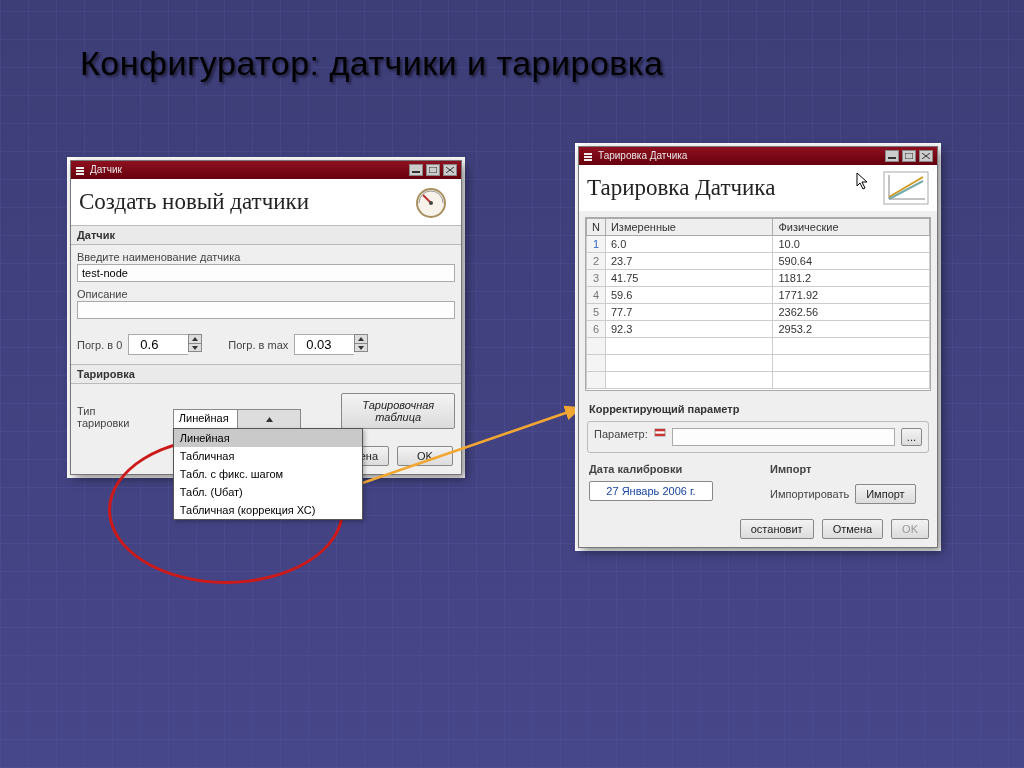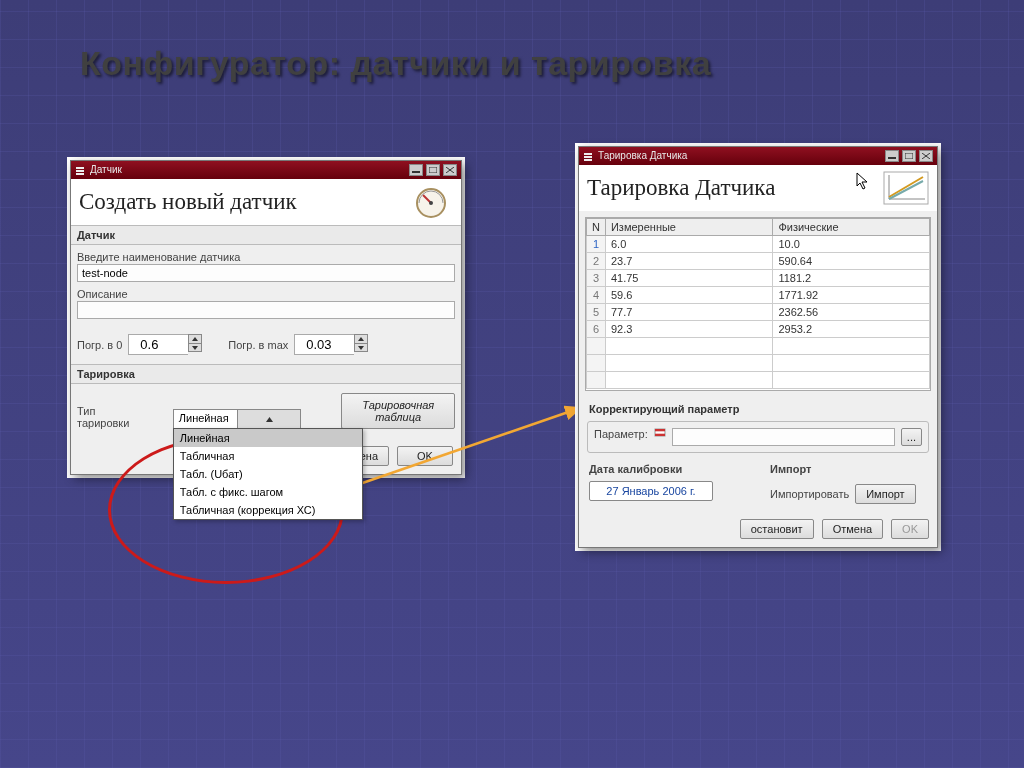--- a/index.html
+++ b/index.html
@@ -7,22 +7,22 @@
     width: 1024px; height: 768px;
     background:
       repeating-linear-gradient(0deg, rgba(90,90,170,0.25) 0 1px, transparent 1px 28px),
       repeating-linear-gradient(90deg, rgba(90,90,170,0.25) 0 1px, transparent 1px 28px),
       linear-gradient(#3d3d77, #46468a);
     font-family: Tahoma, Verdana, Arial, sans-serif;
     position: relative; overflow: hidden;
   }
   .slide-title {
     position: absolute; left: 80px; top: 44px;
-    font-size: 34px; font-weight: bold;
-    color: #404040; text-shadow: 2px 2px 3px rgba(0,0,0,0.55);
+    font-size: 34px; font-weight: normal;
+    color: #000000; text-shadow: 2px 2px 3px rgba(0,0,0,0.55);
     letter-spacing: 0.5px;
   }
   
   .win {
     position: absolute; background: #efefef;
     border: 1px solid #777;
     box-shadow: 4px 4px 10px rgba(0,0,0,0.45), 0 0 0 3px #fff;
   }
   .titlebar {
     background: linear-gradient(#8f1020, #66000c);
@@ -154,21 +154,21 @@
       </span>
     <span class="win-btn">
         <svg width="8" height="6">
           <line x1="0" y1="0" x2="8" y2="6" stroke="#333"></line>
           <line x1="8" y1="0" x2="0" y2="6" stroke="#333"></line>
         </svg>
       </span>
   </div>
   <div style="background:#efefef;">
     <div class="h1">
-      <span>Создать новый датчик</span>
+      <span>Создать новый датчики</span>
       <span class="gauge-icon">
         <svg viewBox="0 0 44 34">
             <circle cx="22" cy="18" r="14" fill="#f7f3ea" stroke="#a89060" stroke-width="2"></circle>
             <path d="M22 18 L14 10" stroke="#b33" stroke-width="2"></path>
             <circle cx="22" cy="18" r="2" fill="#444"></circle>
             <path d="M10 18 A12 12 0 0 1 34 18" fill="none" stroke="#999"></path>
           </svg>
       </span>
     </div>
 
@@ -224,22 +224,22 @@
           <span>Линейная</span>
           <span class="arrow">
               <svg width="7" height="5">
                 <polygon points="0,5 7,5 3.5,0" fill="#333"></polygon>
               </svg>
             </span>
         </div>
         <div class="dropdown">
           <div class="sel">Линейная</div>
           <div>Табличная</div>
+          <div>Табл. с фикс. шагом</div>
           <div>Табл. (Uбат)</div>
-          <div>Табл. с фикс. шагом</div>
           <div>Табличная (коррекция ХС)</div>
         </div>
       </div>
       <button class="btn" style="height:36px;font-style:italic;">Тарировочная таблица</button>
     </div>
 
     <div class="row-bottom">
       <button class="btn">Отмена</button>
       <button class="btn" style="width:56px;">OK</button>
     </div>

